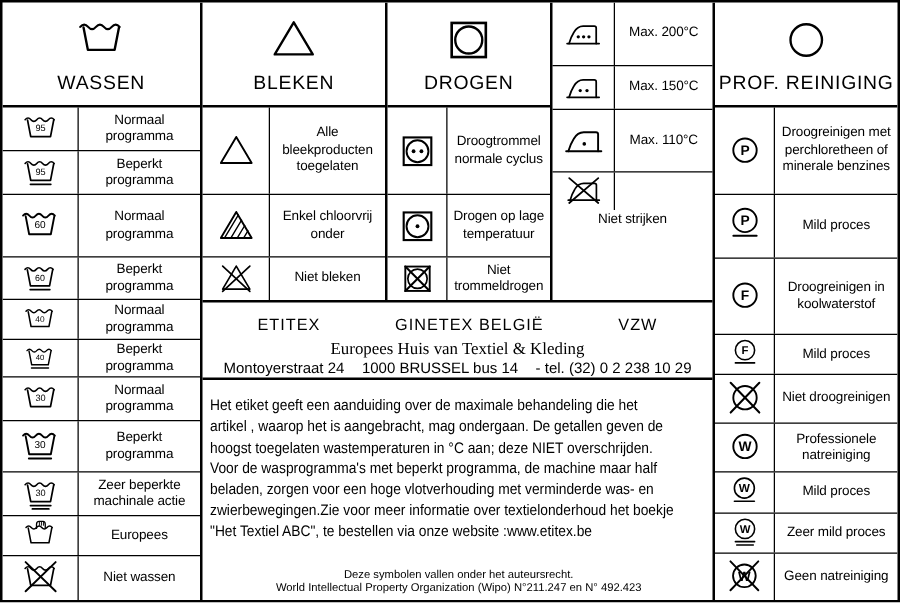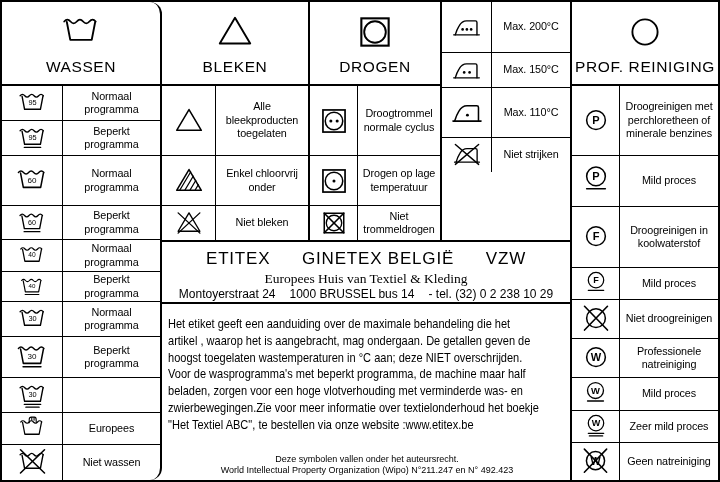--- a/index.html
+++ b/index.html
@@ -2,21 +2,21 @@
 <html><head>
 <meta charset="utf-8">
 <style>
   html,body{margin:0;padding:0;background:#fff;}
   .sheet{
     position:relative;width:720px;height:482px;box-sizing:border-box;
     border:2px solid #000;background:#fff;color:#000;display:flex;
     font-family:"Liberation Sans",sans-serif;overflow:hidden;
   }
   .col{box-sizing:border-box;display:flex;flex-direction:column;}
-  .col-wassen{width:160px;border-right:2px solid #000;border-radius:12px;}
+  .col-wassen{width:160px;border-right:2px solid #000;}
   .mid{width:410px;box-sizing:border-box;border-right:2px solid #000;display:flex;flex-direction:column;}
   .col-prof{width:146px;}
   .hdr{
     flex:none;height:84px;box-sizing:border-box;border-bottom:2px solid #000;
     display:flex;flex-direction:column;align-items:center;justify-content:flex-end;
     padding-bottom:8px;gap:5px;
   }
   .hdr-label{font-size:15.5px;letter-spacing:.6px;white-space:nowrap;}
   .hdr-icon{line-height:0;}
   .mid-cols{flex:none;height:240px;box-sizing:border-box;border-bottom:2px solid #000;display:flex;}
@@ -26,21 +26,21 @@
   .rows{flex:1;display:flex;flex-direction:column;}
   .sym-row{box-sizing:border-box;border-bottom:1px solid #000;display:flex;align-items:stretch;flex:none;}
   .sym-row:last-child{border-bottom:none;}
   .sym-cell{box-sizing:border-box;border-right:1px solid #000;display:flex;align-items:center;justify-content:center;flex:none;overflow:hidden;line-height:0;}
   .lbl-cell{
     flex:1;display:flex;align-items:center;justify-content:center;text-align:center;
     font-size:10.8px;line-height:1.25;letter-spacing:-.1px;padding:1px 2px;box-sizing:border-box;
   }
   .center-block{flex:1;display:flex;flex-direction:column;min-height:0;}
   .org-block{flex:none;height:62px;box-sizing:border-box;border-bottom:2px solid #000;text-align:center;padding-top:6px;}
-  .org-names{display:flex;justify-content:space-between;align-items:center;height:22px;padding:0 44px;font-size:17px;letter-spacing:.8px;}
+  .org-names{display:flex;justify-content:space-between;align-items:center;height:22px;padding:0 44px;font-size:13px;letter-spacing:.8px;}
   .org-subtitle{font-size:13.5px;line-height:15px;margin-top:1px;font-family:Liberation Serif, serif;}
   .org-address{display:flex;justify-content:center;gap:14px;font-size:12px;line-height:13px;margin-top:2px;white-space:nowrap;text-align:center;}
   .text-block{flex:1;display:flex;flex-direction:column;overflow:hidden;padding:12px 4px 4px 6px;box-sizing:border-box;}
   .paragraph{width:445px;transform:scaleX(.905);transform-origin:0 0;font-size:12.2px;line-height:1.38;}
   .para-line{white-space:nowrap;}
   .copyright{margin-top:auto;text-align:center;font-size:9px;line-height:1.25;}
 </style>
 </head>
 <body>
 
@@ -142,20 +142,21 @@
         <div class="sym-row" style="height: 35px;">
           <div class="sym-cell" style="width: 61px;">
             <svg width="31" height="31" viewBox="0 0 40 40" aria-hidden="true">
               <path d="M4 10 Q7 6.5 10 10 Q13 13.5 16 10 Q19 6.5 22 10 Q25 13.5 28 10 Q31 6.5 34 10" fill="none" stroke="#000" stroke-width="1.7" stroke-linecap="round" stroke-linejoin="round"></path>
               <path d="M6.5 10.5 L9.8 27.5 L30.2 27.5 L33.5 10.5" fill="none" stroke="#000" stroke-width="1.8" stroke-linecap="round" stroke-linejoin="round"></path>
               <text x="20" y="22" font-size="9.5" text-anchor="middle" fill="#000" font-family="'Liberation Sans',sans-serif">30</text>
               <path d="M9.5 31.5 L30.5 31.5" fill="none" stroke="#000" stroke-width="1.8" stroke-linecap="round" stroke-linejoin="round"></path>
               <path d="M11.5 35 L28.5 35" fill="none" stroke="#000" stroke-width="1.8" stroke-linecap="round" stroke-linejoin="round"></path>
             </svg>
           </div>
+          <div class="lbl-cell">Zeer beperkte machinale actie</div>
         </div>
         <div class="sym-row" style="height: 32px;">
           <div class="sym-cell" style="width: 61px;">
             <svg width="28" height="28" viewBox="0 0 40 40" aria-hidden="true">
               <path d="M4 10 Q7 6.5 10 10 Q13 13.5 16 10 Q19 6.5 22 10 Q25 13.5 28 10 Q31 6.5 34 10" fill="none" stroke="#000" stroke-width="1.7" stroke-linecap="round" stroke-linejoin="round"></path>
               <path d="M6.5 10.5 L9.8 27.5 L30.2 27.5 L33.5 10.5" fill="none" stroke="#000" stroke-width="1.8" stroke-linecap="round" stroke-linejoin="round"></path>
               <path d="M16 11 L16 6.5 Q16 3 19 3 L23.5 3 Q26 3 26 6.5 L26 11" fill="none" stroke="#000" stroke-width="1.5" stroke-linecap="round" stroke-linejoin="round"></path>
               <path d="M19.3 3.5 L19.3 7.5" fill="none" stroke="#000" stroke-width="1.1" stroke-linecap="round" stroke-linejoin="round"></path>
               <path d="M21.6 3.5 L21.6 7.5" fill="none" stroke="#000" stroke-width="1.1" stroke-linecap="round" stroke-linejoin="round"></path>
               <path d="M23.9 3.5 L23.9 7.5" fill="none" stroke="#000" stroke-width="1.1" stroke-linecap="round" stroke-linejoin="round"></path>
@@ -290,21 +291,21 @@
             <div class="sym-row" style="height: 50px;">
               <div class="sym-cell" style="width: 50px;">
                 <svg width="34" height="34" viewBox="0 0 40 40" aria-hidden="true">
                   <path d="M3.5 29.5 L36.5 29.5" fill="none" stroke="#000" stroke-width="1.9" stroke-linecap="round" stroke-linejoin="round"></path>
                   <path d="M5.5 29.5 Q7.5 22.5 10.5 17.8 Q14.2 11.5 20 11.5 L31.5 11.5 Q33.5 11.5 33.5 13.5 L33.5 29.5" fill="none" stroke="#000" stroke-width="1.8" stroke-linecap="round" stroke-linejoin="round"></path>
                   <circle cx="20.5" cy="22.5" r="1.7" fill="#000"></circle>
                 </svg>
               </div>
               <div class="lbl-cell">Max. 110°C</div>
             </div>
-            <div class="sym-row" style="height: 34px;">
+            <div class="sym-row" style="height: 34px; flex-direction: column;">
               <div class="sym-cell" style="width: 50px;">
                 <svg width="30" height="30" viewBox="0 0 40 40" aria-hidden="true">
                   <path d="M3.5 29.5 L36.5 29.5" fill="none" stroke="#000" stroke-width="1.9" stroke-linecap="round" stroke-linejoin="round"></path>
                   <path d="M5.5 29.5 Q7.5 22.5 10.5 17.8 Q14.2 11.5 20 11.5 L31.5 11.5 Q33.5 11.5 33.5 13.5 L33.5 29.5" fill="none" stroke="#000" stroke-width="1.8" stroke-linecap="round" stroke-linejoin="round"></path>
                   <path d="M4.5 6 L35.5 32.5" fill="none" stroke="#000" stroke-width="1.9" stroke-linecap="round" stroke-linejoin="round"></path>
                   <path d="M35.5 6 L4.5 32.5" fill="none" stroke="#000" stroke-width="1.9" stroke-linecap="round" stroke-linejoin="round"></path>
                 </svg>
               </div>
               <div class="lbl-cell">Niet strijken</div>
             </div>

